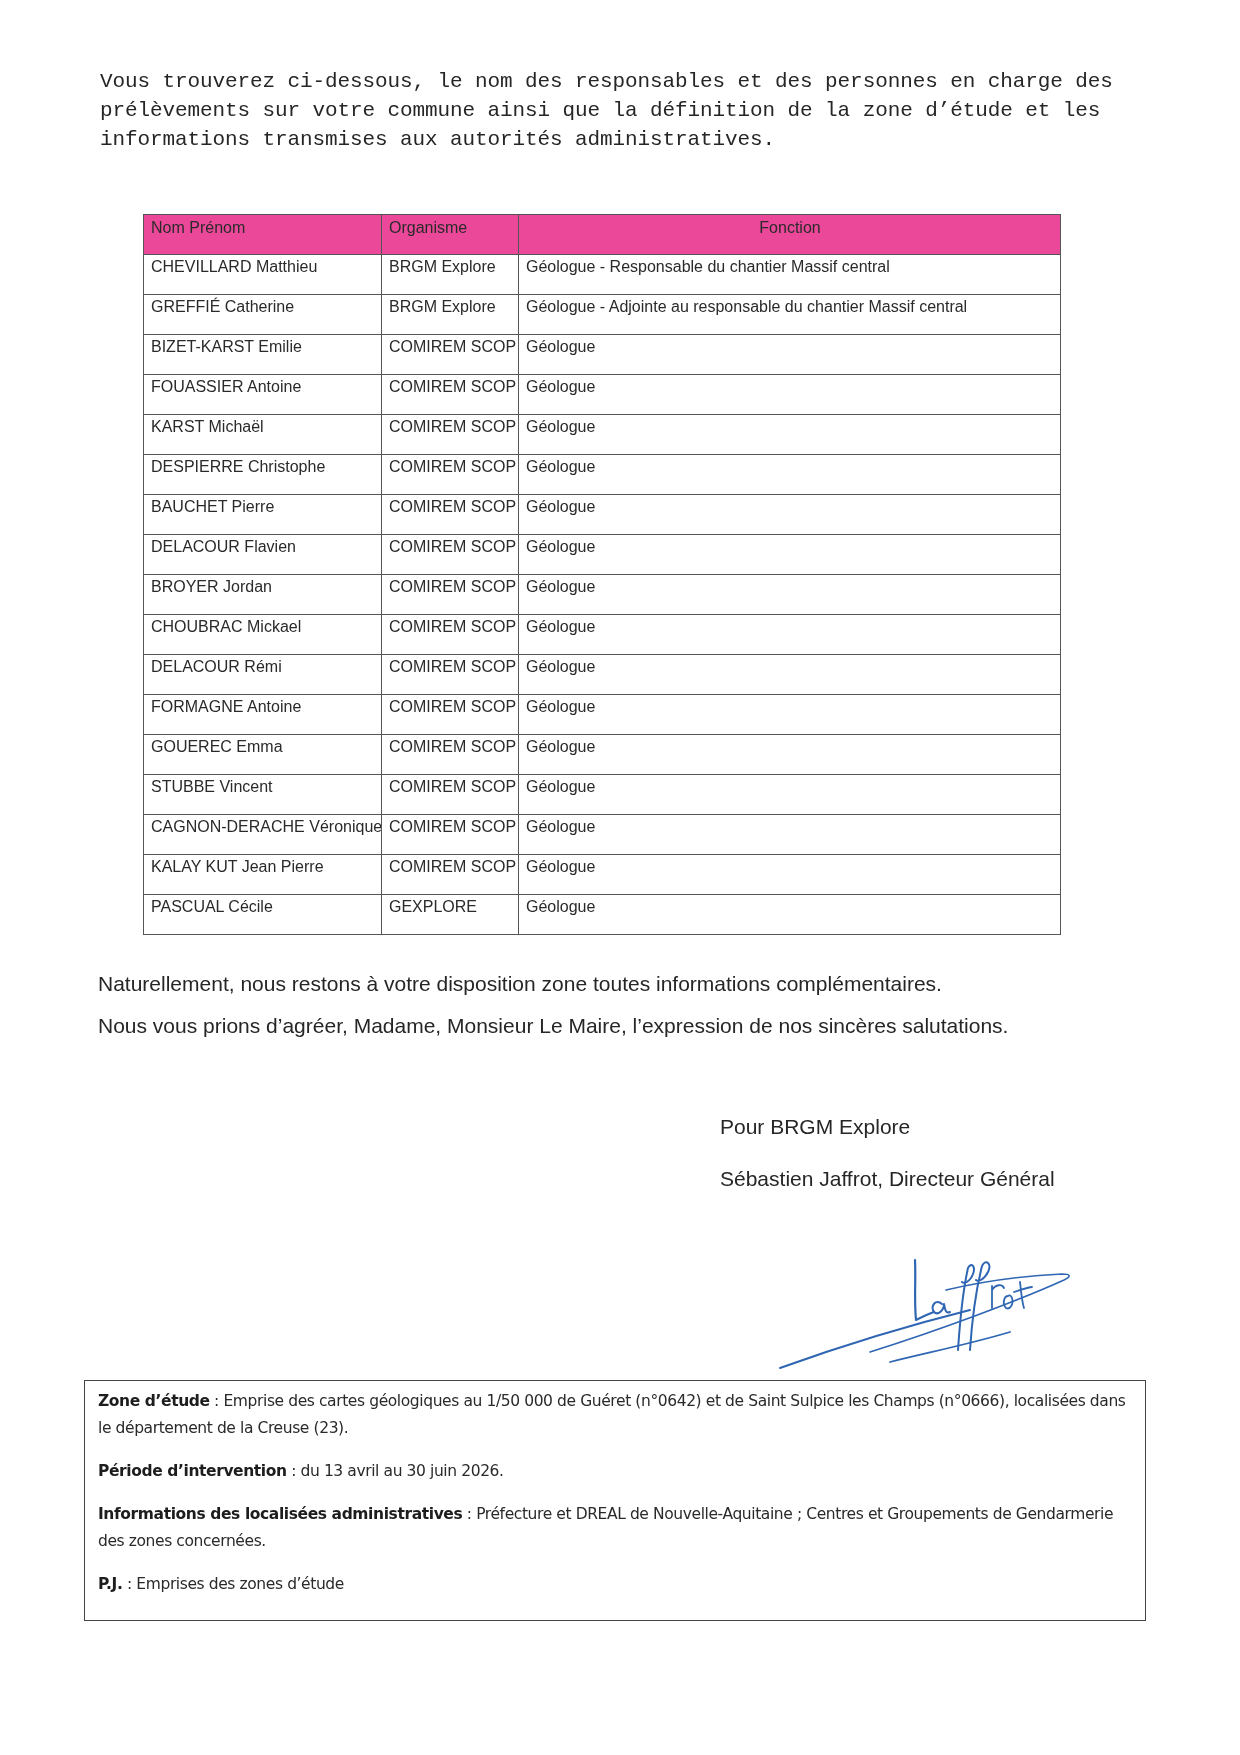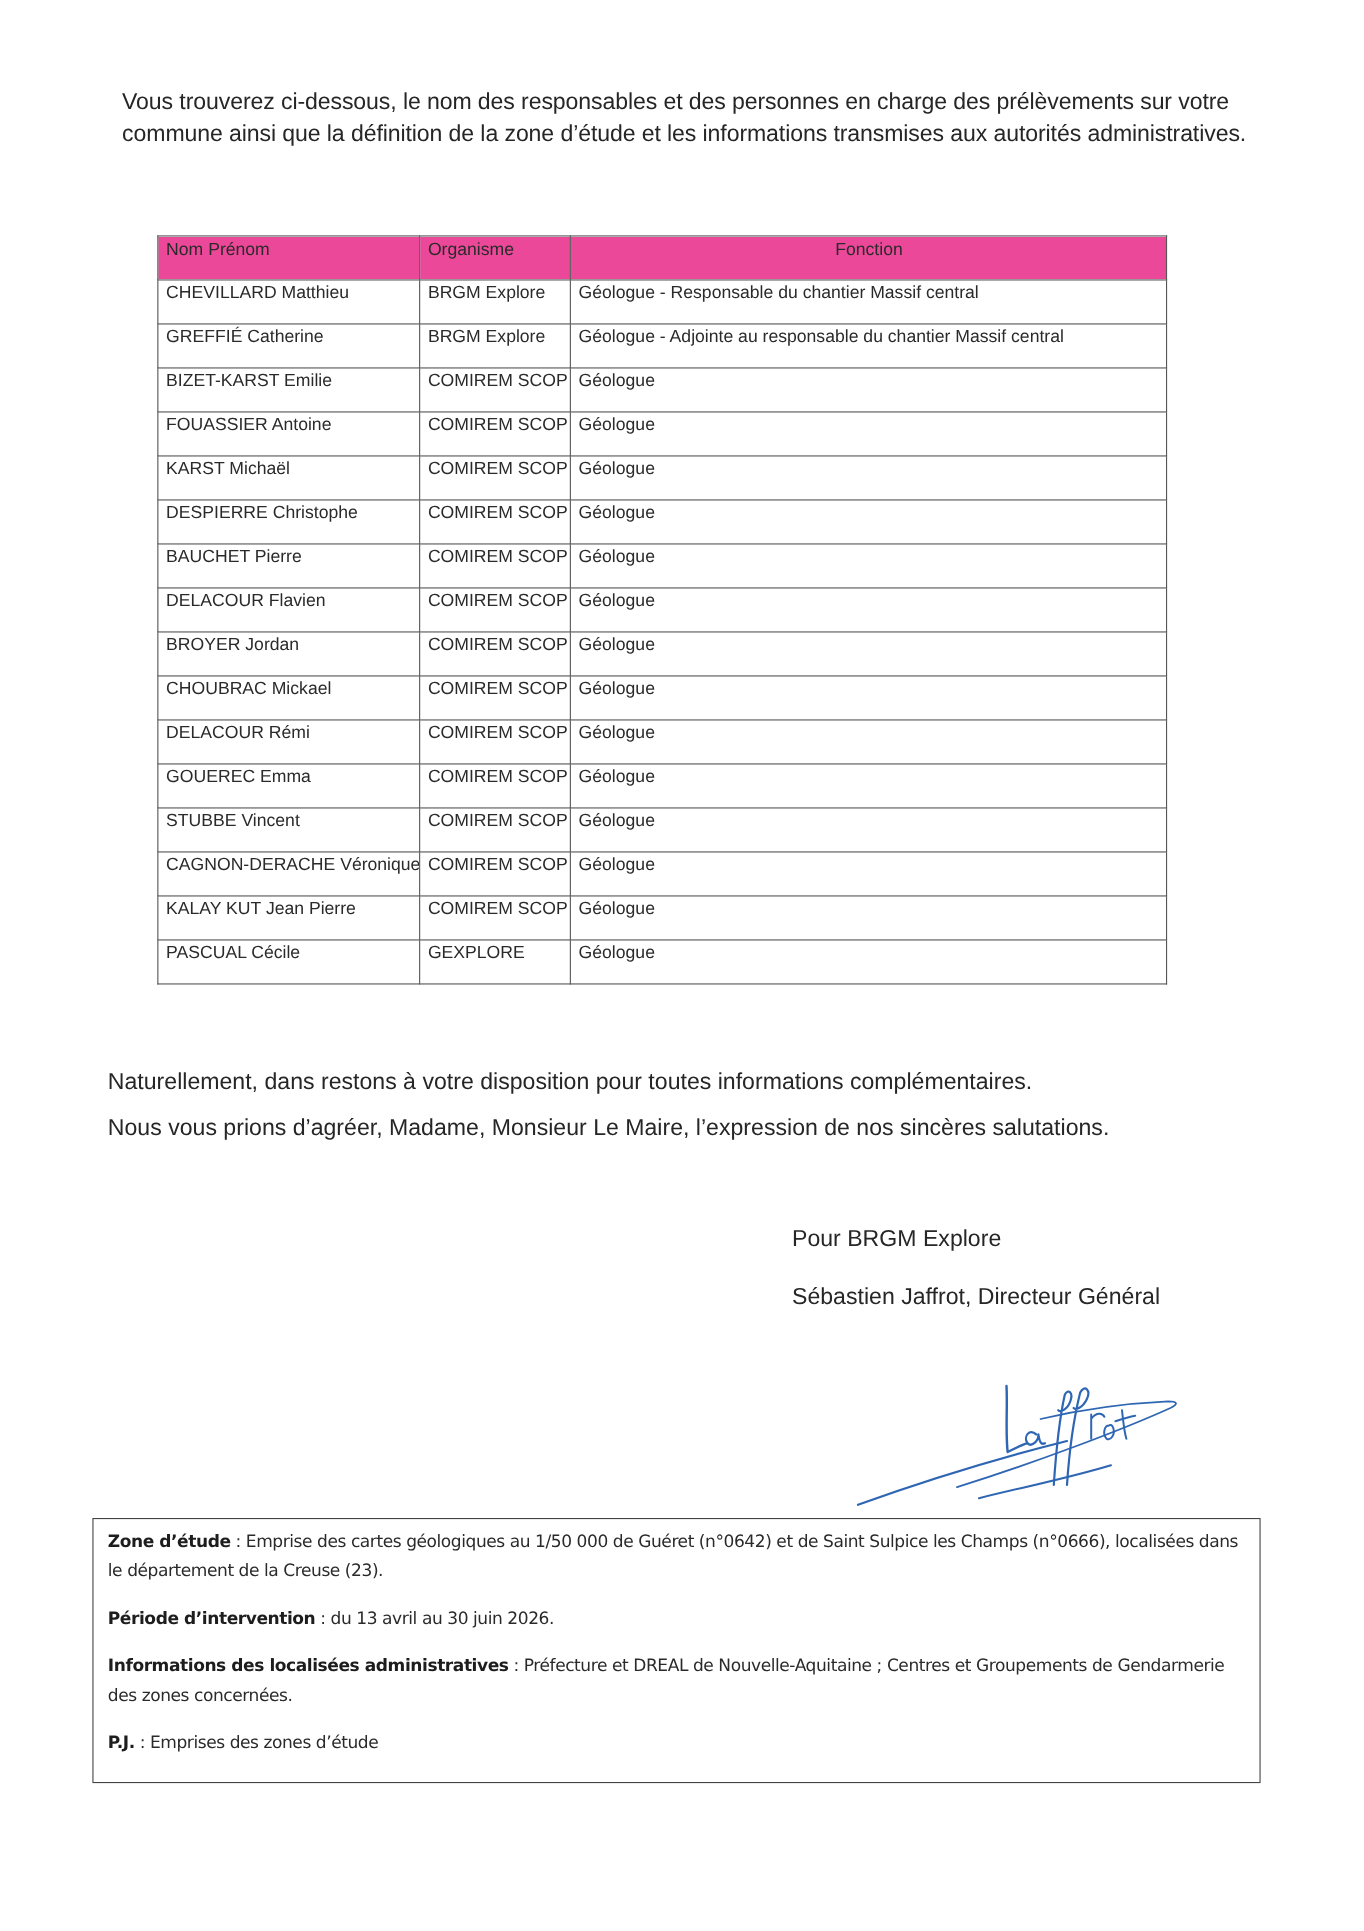--- a/index.html
+++ b/index.html
@@ -16,22 +16,23 @@
       color: #222222;
     }
     .intro {
       position: absolute;
       left: 100px;
       top: 67px;
       width: 1045px;
       font-size: 21px;
       line-height: 29px;
       color: #262626;
-      margin: 11px;
+      margin: 0;
       letter-spacing: -0.1px;
+      font-family: Liberation Mono, monospace;
     }
     .staff-table {
       position: absolute;
       left: 143px;
       top: 214px;
       width: 918px;
       border-collapse: collapse;
       font-size: 16px;
       color: #2a2a2a;
       table-layout: fixed;
@@ -172,20 +173,25 @@
         <td>CHOUBRAC Mickael</td>
         <td>COMIREM SCOP</td>
         <td>Géologue</td>
       </tr>
       <tr>
         <td>DELACOUR Rémi</td>
         <td>COMIREM SCOP</td>
         <td>Géologue</td>
       </tr>
       <tr>
+        <td>FORMAGNE Antoine</td>
+        <td>COMIREM SCOP</td>
+        <td>Géologue</td>
+      </tr>
+      <tr>
         <td>GOUEREC Emma</td>
         <td>COMIREM SCOP</td>
         <td>Géologue</td>
       </tr>
       <tr>
         <td>STUBBE Vincent</td>
         <td>COMIREM SCOP</td>
         <td>Géologue</td>
       </tr>
       <tr>
@@ -199,21 +205,21 @@
         <td>Géologue</td>
       </tr>
       <tr>
         <td>PASCUAL Cécile</td>
         <td>GEXPLORE</td>
         <td>Géologue</td>
       </tr>
     </tbody>
 </table>
 
-<p class="closing closing-1">Naturellement, dans restons à votre disposition pour toutes informations complémentaires.</p>
+<p class="closing closing-1">Naturellement, nous restons à votre disposition zone toutes informations complémentaires.</p>
 <p class="closing closing-2">Nous vous prions d’agréer, Madame, Monsieur Le Maire, l’expression de nos sincères salutations.</p>
 
 <p class="sign-block sign-org">Pour BRGM Explore</p>
 <p class="sign-block sign-name">Sébastien Jaffrot, Directeur Général</p>
 
 <svg class="signature" viewBox="0 0 320 130">
   <g id="sig-ink" fill="none" stroke-linecap="round" stroke-linejoin="round" stroke="#2f66b3">
     <path d="M145 20 C146 40, 144 60, 146 80 C150 78, 158 74, 164 72" stroke-width="2.2"></path>
     <path d="M172 64 C166 58, 160 66, 164 72 C168 76, 174 70, 174 64 C175 70, 176 74, 180 72" stroke-width="2"></path>
     <path d="M188 110 C190 80, 193 50, 198 28 C201 22, 206 26, 203 34 C200 42, 194 44, 192 42" stroke-width="2"></path>

